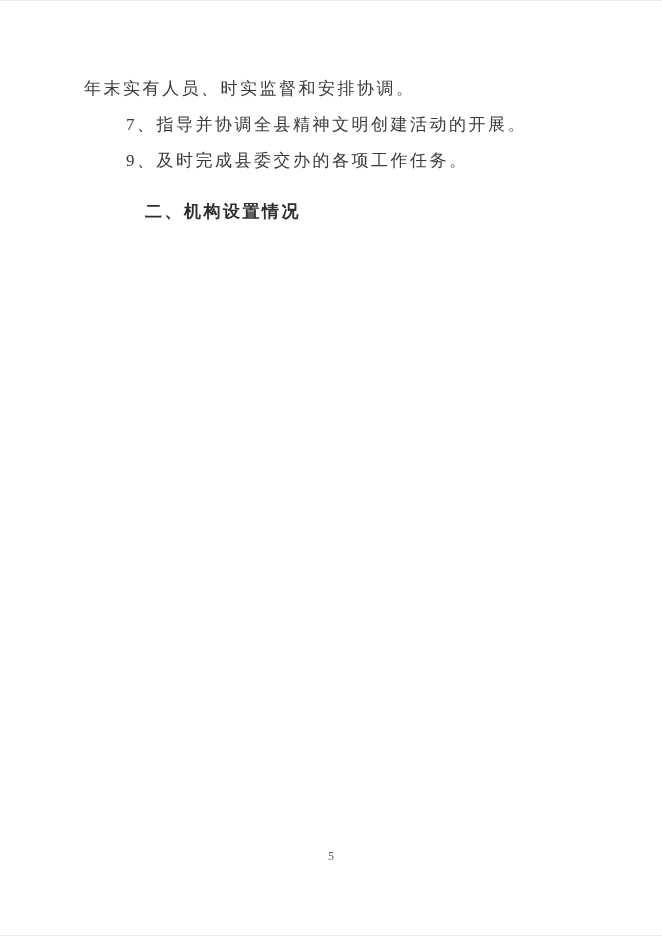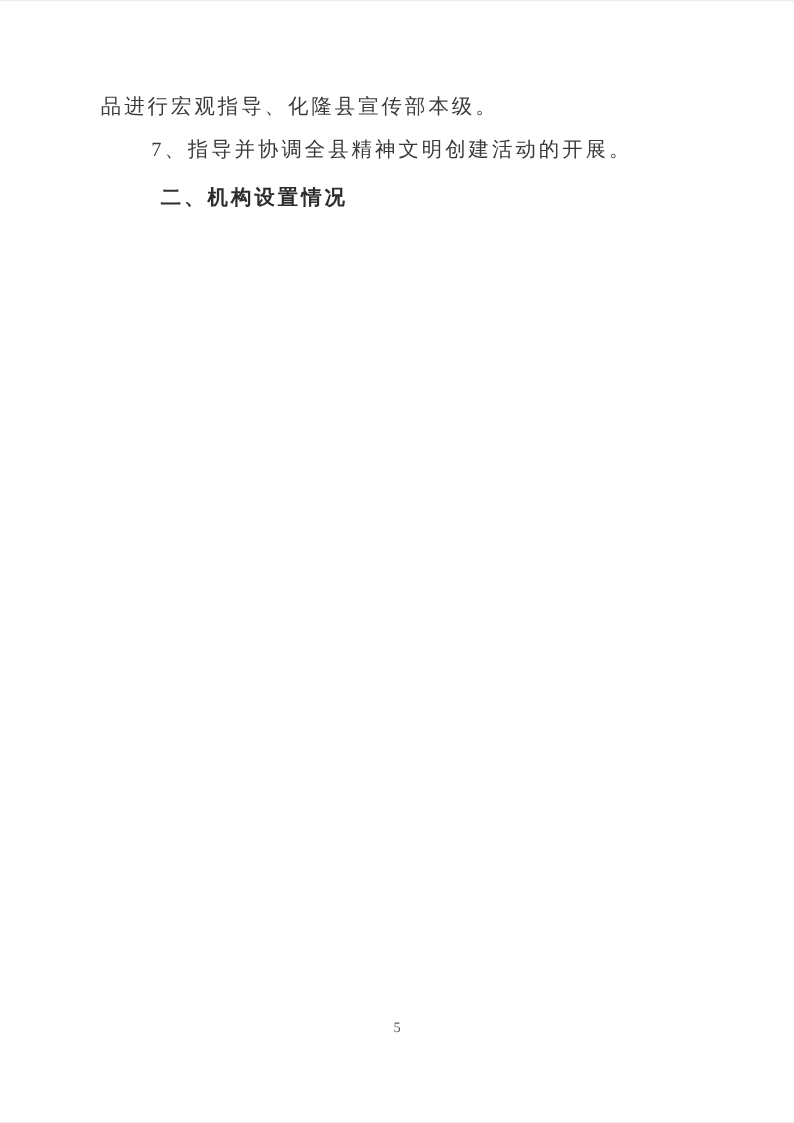--- a/index.html
+++ b/index.html
@@ -31,21 +31,21 @@
     line-height: 36px;
     color: #3a3a3a;
     letter-spacing: 2.5px;
     text-align: justify;
     text-justify: inter-character;
   }
   p.indent {
     text-indent: 42px;
   }
   h2.heading {
-    margin: 4px;
+    margin: 15px;
     font-family: "Liberation Sans", "DejaVu Sans", sans-serif;
     font-weight: bold;
     font-size: 17px;
     line-height: 36px;
     color: #2d2d2d;
     letter-spacing: 2.5px;
     text-indent: 46px;
   }
   .page-footer {
     position: absolute;
@@ -56,18 +56,19 @@
     font-family: "Liberation Serif", "DejaVu Serif", serif;
     font-size: 12px;
     color: #5a5a5a;
   }
 </style>
 </head>
 <body>
 
 <div class="page">
   <div class="text-block">
-    <p class="body">品进行宏观指导、化隆县宣传部本级。</p>
+    <p class="body">年末实有人员、时实监督和安排协调。</p>
     <p class="body indent">7、指导并协调全县精神文明创建活动的开展。</p>
+    <p class="body indent">9、及时完成县委交办的各项工作任务。</p>
     <h2 class="heading">二、机构设置情况</h2>
   </div>
   <div class="page-footer">5</div>
 </div>
 
 </body></html>

